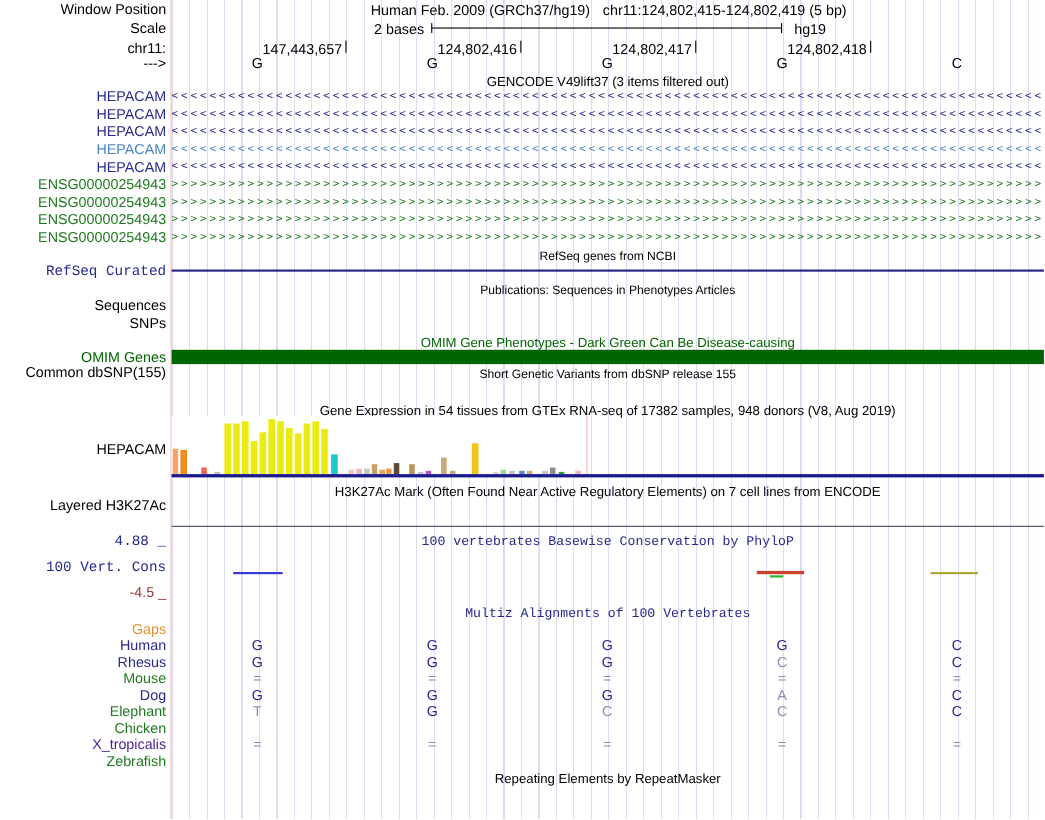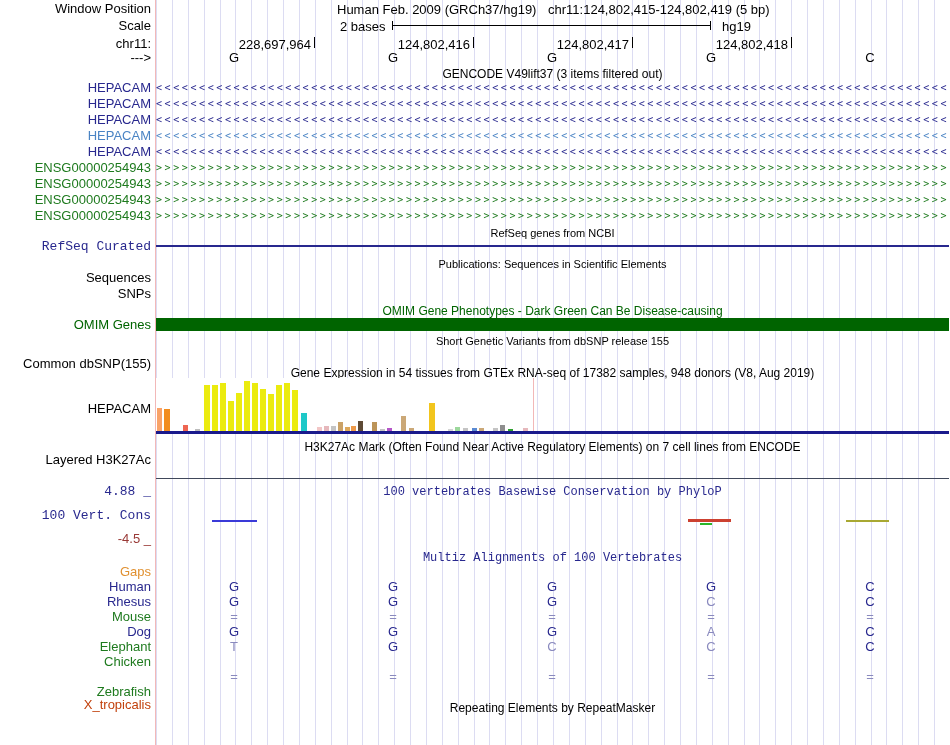--- a/index.html
+++ b/index.html
@@ -38,21 +38,21 @@
 
   <div class="lbl" style="top:19px">Scale</div>
   <div class="hdr" style="top:19px;left:340px">2 bases</div>
   <div id="scaleline" style="left:392px;width:318px"></div>
   <div class="scaletick" style="left:392px"></div>
   <div class="scaletick" style="left:710px"></div>
   <div class="hdr" style="top:19px;left:722px">hg19</div>
 
   <div class="lbl" style="top:37px">chr11:</div>
   <div id="coords">
-      <div class="coord" style="top: 37px; left: 201px;">228,697,964</div>
+      <div class="coord" style="top: 37px; left: 201px;">147,443,657</div>
       <div class="ctick" style="top: 37px; left: 314px;"></div>
       <div class="coord" style="top: 37px; left: 360px;">124,802,416</div>
       <div class="ctick" style="top: 37px; left: 473px;"></div>
       <div class="coord" style="top: 37px; left: 519px;">124,802,417</div>
       <div class="ctick" style="top: 37px; left: 632px;"></div>
       <div class="coord" style="top: 37px; left: 678px;">124,802,418</div>
       <div class="ctick" style="top: 37px; left: 791px;"></div>
     </div>
 
   <div class="lbl" style="top:51px">---&gt;</div>
@@ -83,30 +83,30 @@
       <div class="lbl" style="top: 193px; color: rgb(30, 122, 30);">ENSG00000254943</div>
       <div class="arrowrow" style="top: 193px; color: rgb(30, 122, 30);">&gt;&gt;&gt;&gt;&gt;&gt;&gt;&gt;&gt;&gt;&gt;&gt;&gt;&gt;&gt;&gt;&gt;&gt;&gt;&gt;&gt;&gt;&gt;&gt;&gt;&gt;&gt;&gt;&gt;&gt;&gt;&gt;&gt;&gt;&gt;&gt;&gt;&gt;&gt;&gt;&gt;&gt;&gt;&gt;&gt;&gt;&gt;&gt;&gt;&gt;&gt;&gt;&gt;&gt;&gt;&gt;&gt;&gt;&gt;&gt;&gt;&gt;&gt;&gt;&gt;&gt;&gt;&gt;&gt;&gt;&gt;&gt;&gt;&gt;&gt;&gt;&gt;&gt;&gt;&gt;&gt;&gt;&gt;&gt;&gt;&gt;&gt;&gt;&gt;&gt;&gt;&gt;&gt;&gt;&gt;&gt;&gt;&gt;&gt;&gt;&gt;&gt;&gt;&gt;&gt;&gt;&gt;&gt;&gt;&gt;&gt;&gt;&gt;&gt;&gt;&gt;&gt;&gt;&gt;&gt;</div>
       <div class="lbl" style="top: 209px; color: rgb(30, 122, 30);">ENSG00000254943</div>
       <div class="arrowrow" style="top: 209px; color: rgb(30, 122, 30);">&gt;&gt;&gt;&gt;&gt;&gt;&gt;&gt;&gt;&gt;&gt;&gt;&gt;&gt;&gt;&gt;&gt;&gt;&gt;&gt;&gt;&gt;&gt;&gt;&gt;&gt;&gt;&gt;&gt;&gt;&gt;&gt;&gt;&gt;&gt;&gt;&gt;&gt;&gt;&gt;&gt;&gt;&gt;&gt;&gt;&gt;&gt;&gt;&gt;&gt;&gt;&gt;&gt;&gt;&gt;&gt;&gt;&gt;&gt;&gt;&gt;&gt;&gt;&gt;&gt;&gt;&gt;&gt;&gt;&gt;&gt;&gt;&gt;&gt;&gt;&gt;&gt;&gt;&gt;&gt;&gt;&gt;&gt;&gt;&gt;&gt;&gt;&gt;&gt;&gt;&gt;&gt;&gt;&gt;&gt;&gt;&gt;&gt;&gt;&gt;&gt;&gt;&gt;&gt;&gt;&gt;&gt;&gt;&gt;&gt;&gt;&gt;&gt;&gt;&gt;&gt;&gt;&gt;&gt;&gt;</div>
     </div>
 
   <div class="title small" style="top:226px">RefSeq genes from NCBI</div>
   <div class="lbl navy" style="top:240px">RefSeq Curated</div>
   <div class="hline" style="top:245px;height:2px;background:#28288E"></div>
 
-  <div class="title small" style="top:257px">Publications: Sequences in Scientific Elements</div>
+  <div class="title small" style="top:257px">Publications: Sequences in Phenotypes Articles</div>
   <div class="lbl" style="top:271px">Sequences</div>
   <div class="lbl" style="top:287px">SNPs</div>
 
   <div class="title omimgreen" style="top:304px">OMIM Gene Phenotypes - Dark Green Can Be Disease-causing</div>
   <div class="lbl omimgreen" style="top:318px">OMIM Genes</div>
   <div class="hline" style="top:318px;height:13px;background:#006400"></div>
 
   <div class="title small" style="top:334px">Short Genetic Variants from dbSNP release 155</div>
-  <div class="lbl" style="top:357px">Common dbSNP(155)</div>
+  <div class="lbl" style="top:332px">Common dbSNP(155)</div>
 
   <div class="title" style="top:366px">Gene Expression in 54 tissues from GTEx RNA-seq of 17382 samples, 948 donors (V8, Aug 2019)</div>
   <div class="lbl" style="top:402px">HEPACAM</div>
   <div id="gtexbox">
       <div class="gtexbar" style="left: 1px; top: 30px; width: 5px; height: 23px; background: rgb(249, 162, 104);"></div>
       <div class="gtexbar" style="left: 8px; top: 31px; width: 6px; height: 22px; background: rgb(242, 140, 30);"></div>
       <div class="gtexbar" style="left: 27px; top: 47px; width: 5px; height: 6px; background: rgb(238, 102, 82);"></div>
       <div class="gtexbar" style="left: 39px; top: 51px; width: 5px; height: 2px; background: rgb(189, 189, 189);"></div>
       <div class="gtexbar" style="left: 48px; top: 7px; width: 6px; height: 46px; background: rgb(235, 235, 15);"></div>
       <div class="gtexbar" style="left: 56px; top: 7px; width: 6px; height: 46px; background: rgb(235, 235, 15);"></div>
@@ -188,21 +188,21 @@
       <div class="baseletter" style="top: 625px; left: 542px; color: rgb(40, 40, 142);">G</div>
       <div class="baseletter" style="top: 625px; left: 701px; color: rgb(138, 138, 190);">A</div>
       <div class="baseletter" style="top: 625px; left: 860px; color: rgb(40, 40, 142);">C</div>
       <div class="lbl" style="top: 640px; color: rgb(30, 122, 30);">Elephant</div>
       <div class="baseletter" style="top: 640px; left: 224px; color: rgb(138, 138, 190);">T</div>
       <div class="baseletter" style="top: 640px; left: 383px; color: rgb(40, 40, 142);">G</div>
       <div class="baseletter" style="top: 640px; left: 542px; color: rgb(138, 138, 190);">C</div>
       <div class="baseletter" style="top: 640px; left: 701px; color: rgb(138, 138, 190);">C</div>
       <div class="baseletter" style="top: 640px; left: 860px; color: rgb(40, 40, 142);">C</div>
       <div class="lbl" style="top: 655px; color: rgb(30, 122, 30);">Chicken</div>
-      <div class="lbl" style="top: 698px; color: #c2410c;">X_tropicalis</div>
+      <div class="lbl" style="top: 670px; color: #4c1d95;">X_tropicalis</div>
       <div class="baseletter" style="top: 670px; left: 224px; color: rgb(138, 138, 190);">=</div>
       <div class="baseletter" style="top: 670px; left: 383px; color: rgb(138, 138, 190);">=</div>
       <div class="baseletter" style="top: 670px; left: 542px; color: rgb(138, 138, 190);">=</div>
       <div class="baseletter" style="top: 670px; left: 701px; color: rgb(138, 138, 190);">=</div>
       <div class="baseletter" style="top: 670px; left: 860px; color: rgb(138, 138, 190);">=</div>
       <div class="lbl" style="top: 685px; color: rgb(30, 122, 30);">Zebrafish</div>
     </div>
 
   <div class="title" style="top:701px">Repeating Elements by RepeatMasker</div>
   <div class="lbl" style="top:746px">RepeatMasker</div>

